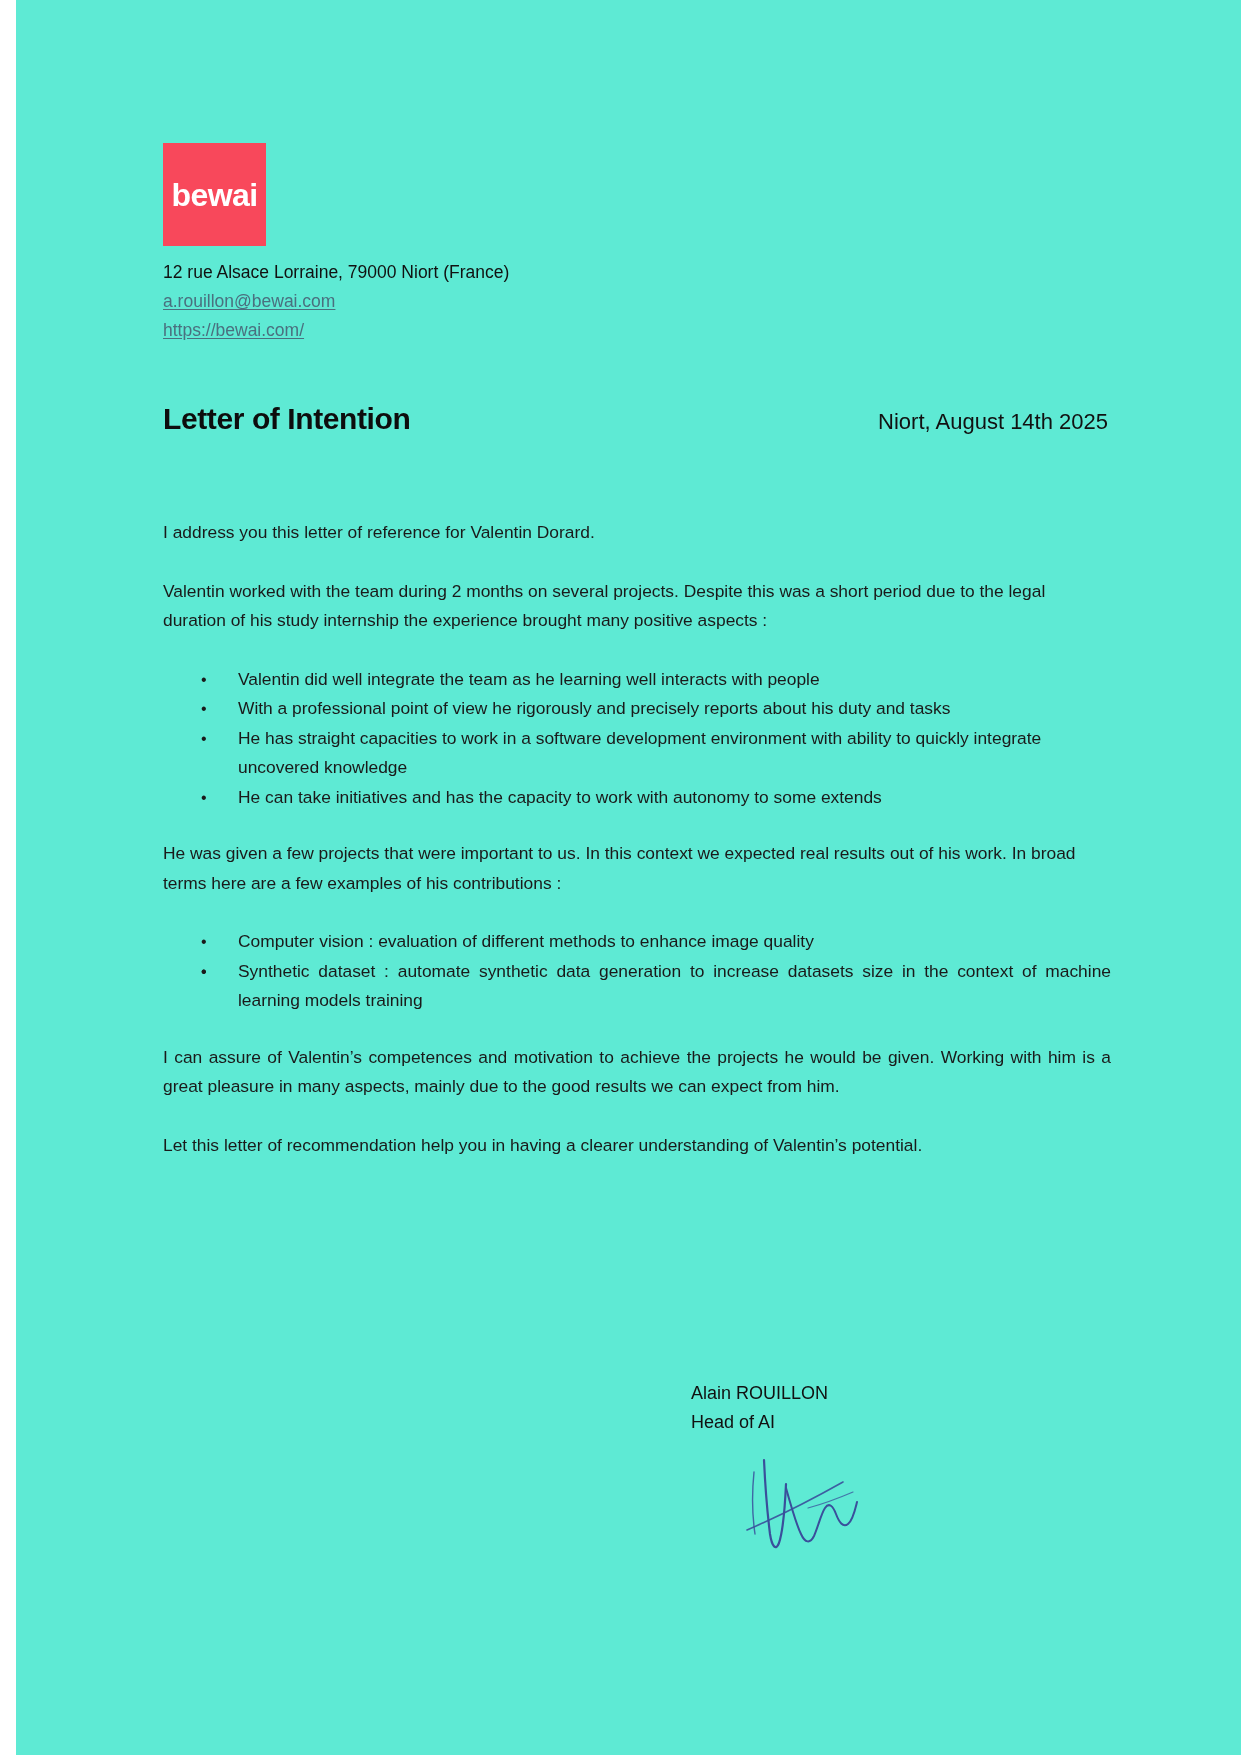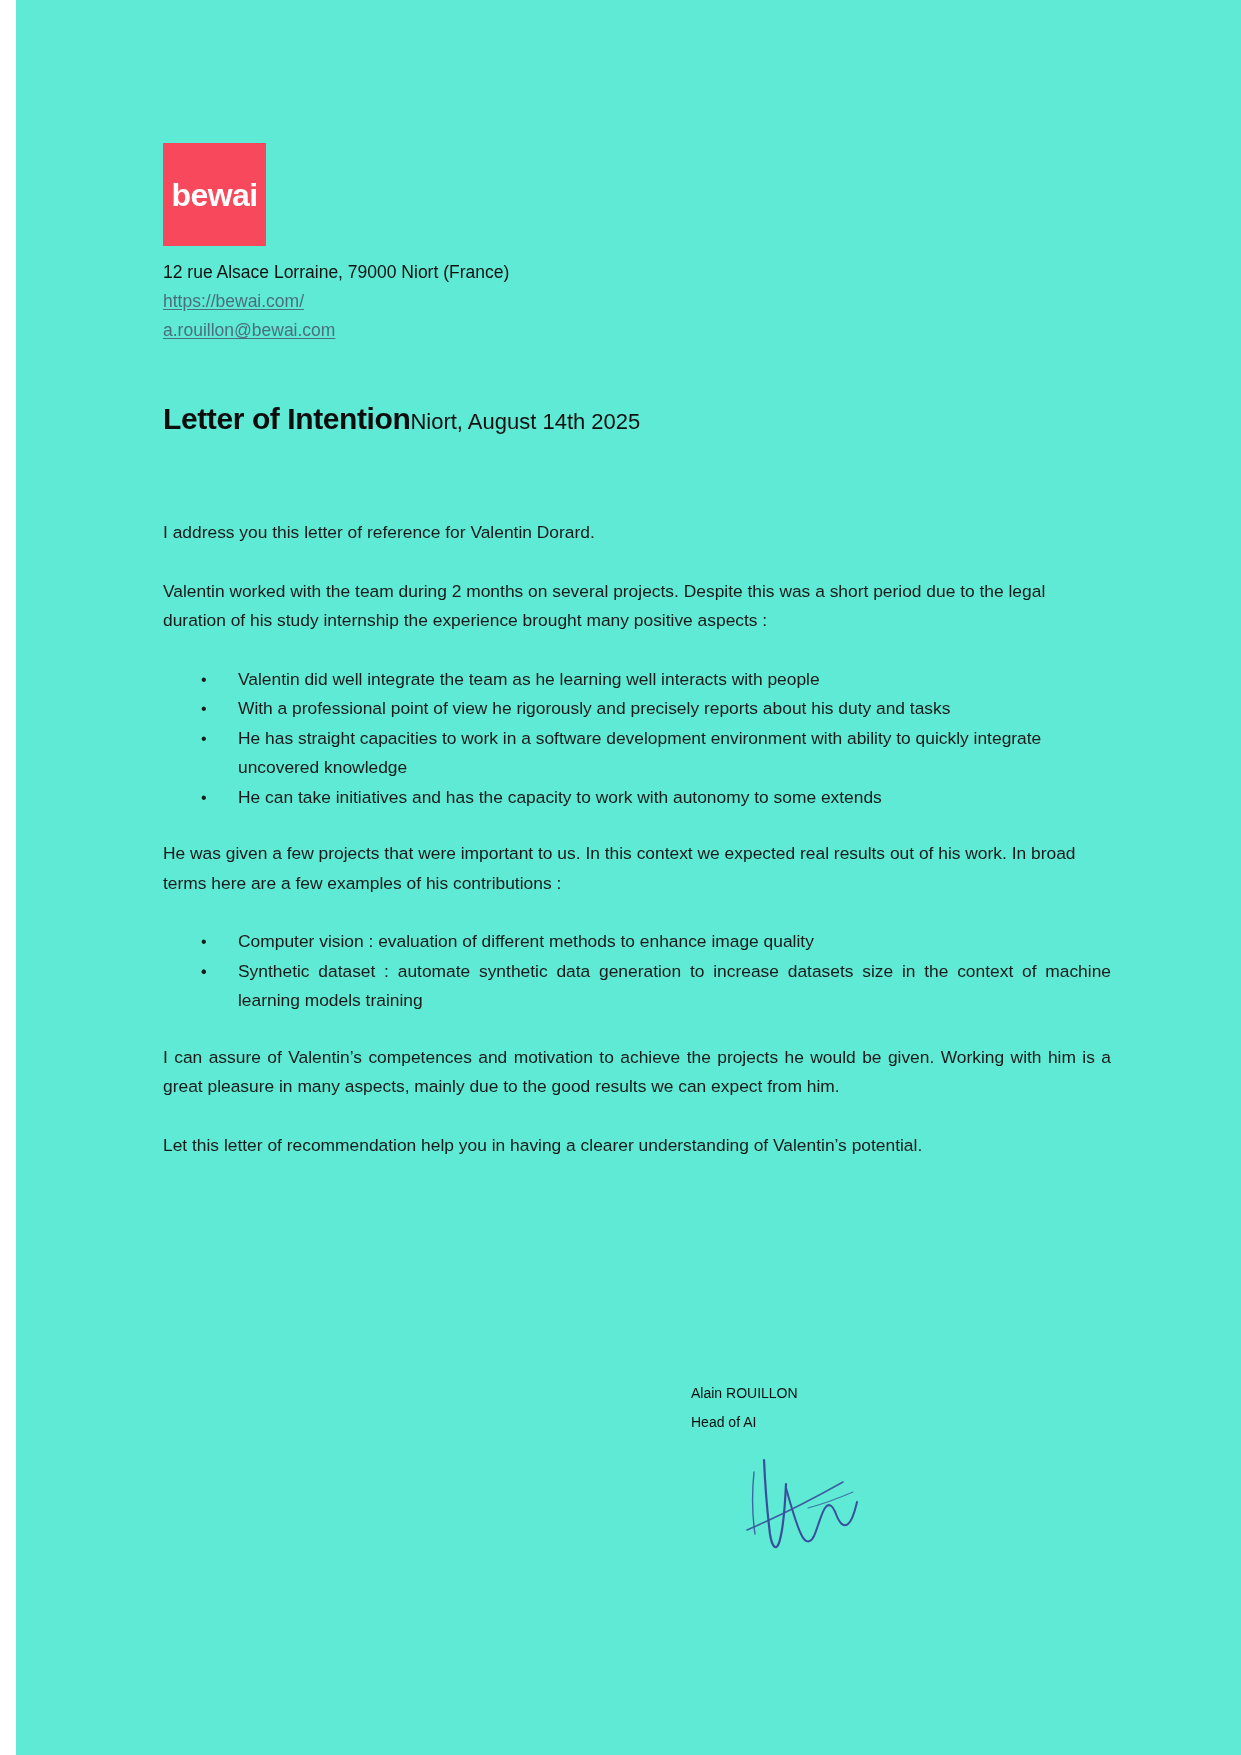--- a/index.html
+++ b/index.html
@@ -75,21 +75,21 @@
   .contact .addr { color: #111; }
 
   
   .title-row {
     position: absolute;
     left: 0;
     top: 402px;
     width: 948px;
     display: flex;
     align-items: baseline;
-    justify-content: flex-start;
+    justify-content: space-between;
   }
   .doc-title {
     font-size: 30px;
     font-weight: 700;
     letter-spacing: -0.4px;
     color: #0d0d0d;
     margin: 0;
   }
   .doc-date {
     font-size: 22px;
@@ -133,21 +133,21 @@
     font-size: 16px;
     line-height: 29.5px;
   }
 
   
   .sign-block {
     position: absolute;
     left: 528px;
     top: 1379px;
     width: 420px;
-    font-size: 14px;
+    font-size: 18px;
     line-height: 29px;
     color: #111;
   }
   .sign-name { display: block; }
   .sign-role { display: block; }
   .signature-img {
     position: absolute;
     left: 544px;
     top: 1448px;
     width: 200px;
@@ -161,22 +161,22 @@
   <div class="content">
 
     <div class="logo-block">
       <div class="logo-box">
         <span class="logo-text">bewai</span>
       </div>
     </div>
 
     <div class="contact">
       <div class="addr">12 rue Alsace Lorraine, 79000 Niort (France)</div>
+      <div><a href="#">a.rouillon@bewai.com</a></div>
       <div><a href="#">https://bewai.com/</a></div>
-      <div><a href="#">a.rouillon@bewai.com</a></div>
     </div>
 
     <div class="title-row">
       <h1 class="doc-title">Letter of Intention</h1>
       <div class="doc-date">Niort, August 14th 2025</div>
     </div>
 
     <div class="body-text">
 
       <p>I address you this letter of reference for Valentin Dorard.</p>

